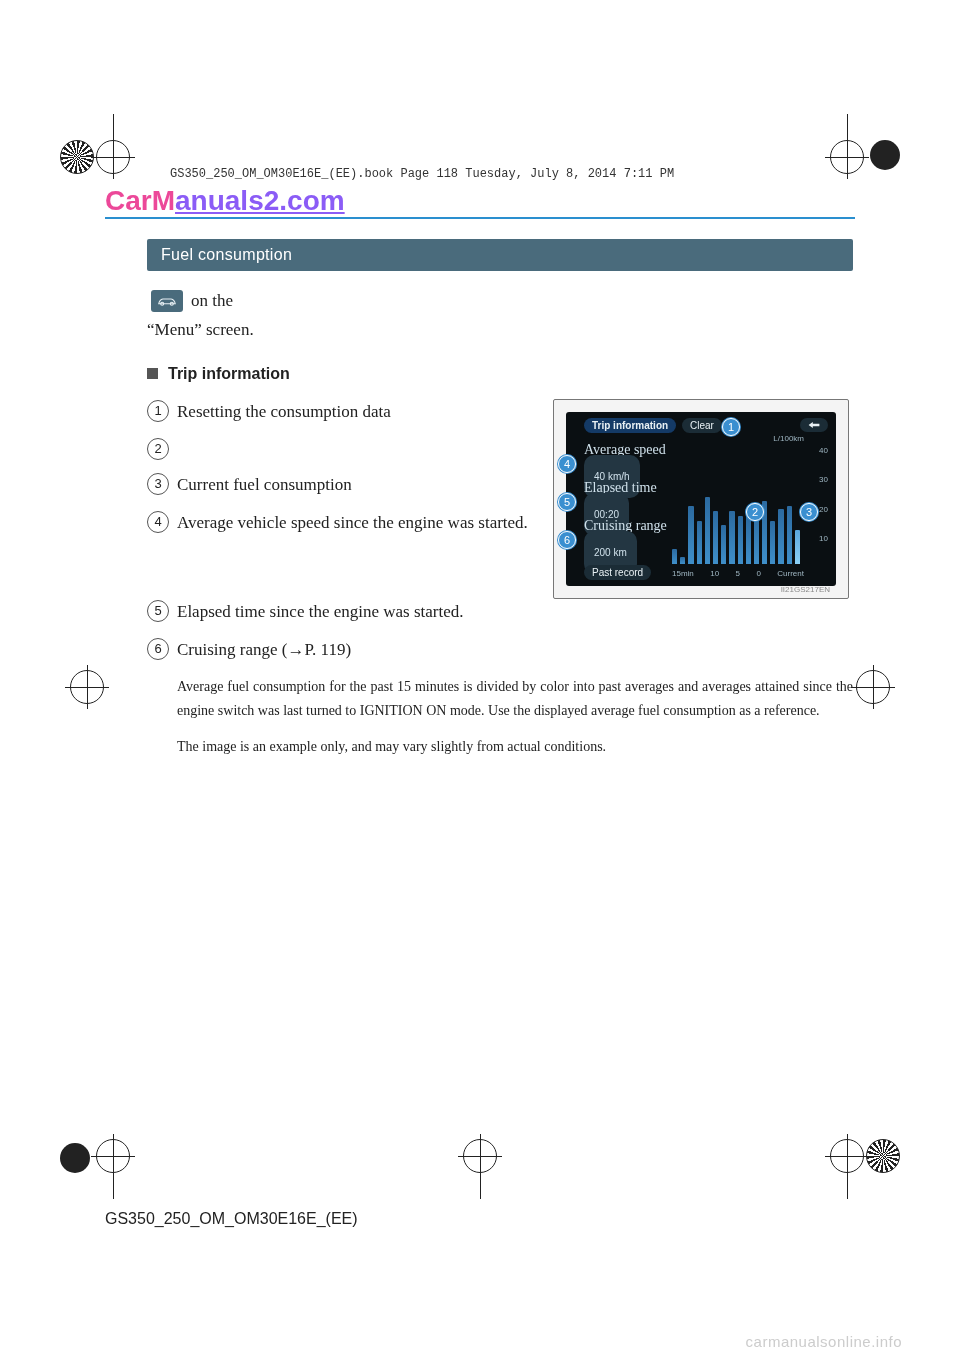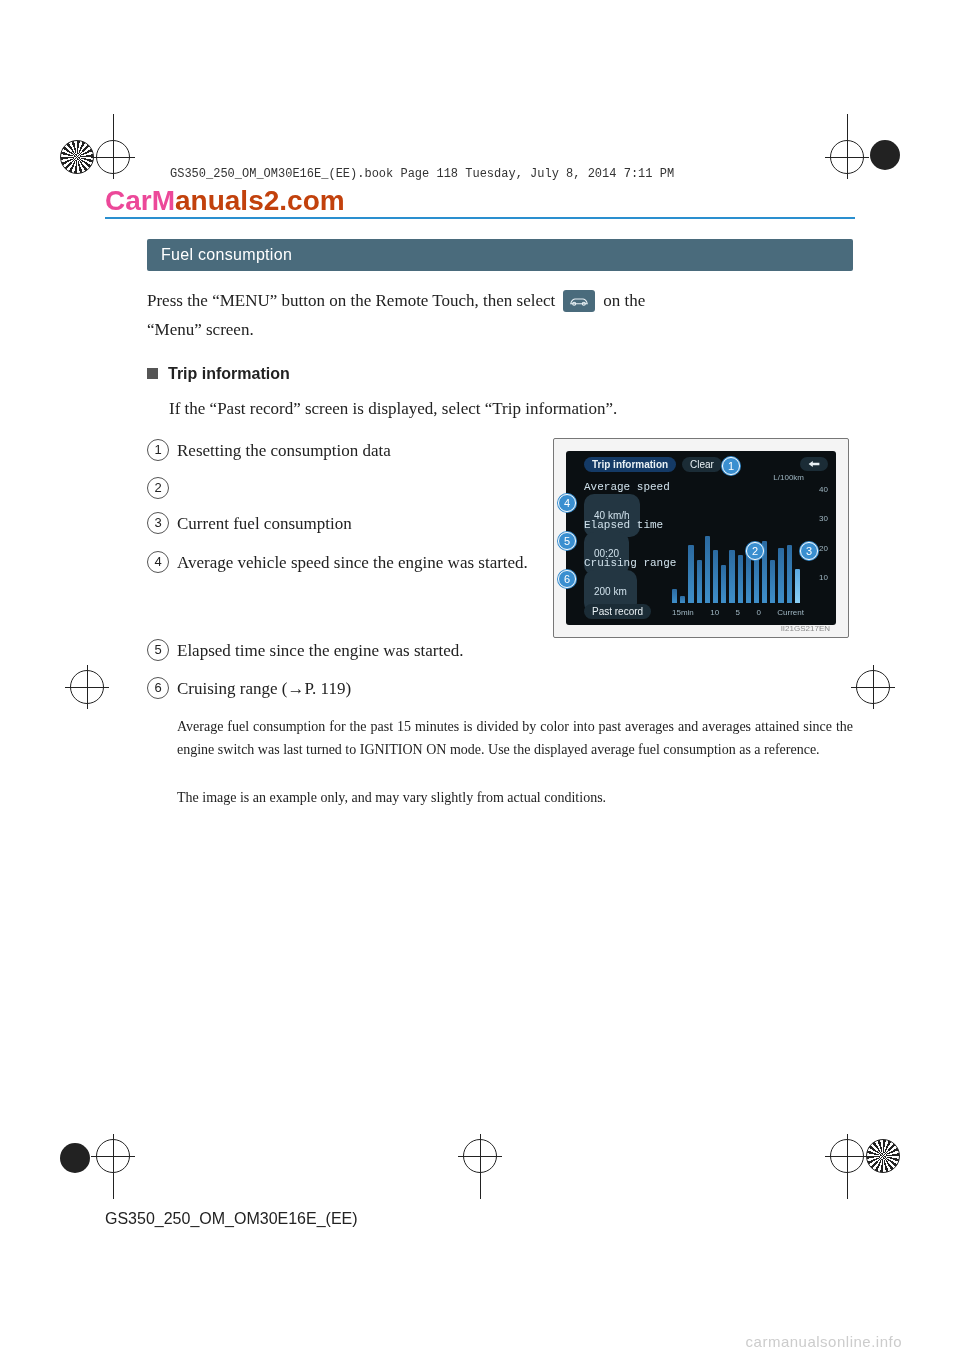--- a/index.html
+++ b/index.html
@@ -2,21 +2,21 @@
 <html><head>
 <meta charset="utf-8">
 <style>
   * { box-sizing: border-box; margin: 0; padding: 0; }
   html, body { width: 960px; height: 1358px; font-family: Georgia, 'Times New Roman', serif; color: #222; background: #fff; }
   body { position: relative; }
 
   
   .watermark-logo { position: absolute; top: 185px; left: 105px; font-size: 28px; font-weight: bold; font-family: Arial, sans-serif; }
   .watermark-logo .c1 { color: #ec4899; }
-  .watermark-logo .c2 { color: #c2410c; }
+  .watermark-logo .c2 { color: #8b5cf6; text-decoration: underline; }
   .watermark-bottom { position: absolute; bottom: 8px; right: 58px; font-family: Arial, sans-serif; font-size: 15px; color: #ccc; letter-spacing: 0.5px; }
 
   
   .cropmarks { position: absolute; inset: 0; pointer-events: none; }
   .cm { position: absolute; display: flex; align-items: center; gap: 6px; }
   .cm .ring { width: 34px; height: 34px; border-radius: 50%; border: 1px solid #222; display: flex; align-items: center; justify-content: center; }
   .cm .ring.cross::before, .cm .ring.cross::after { content: ''; position: absolute; background: #222; }
   .cm .ring.cross::before { width: 44px; height: 1px; }
   .cm .ring.cross::after  { width: 1px;  height: 44px; }
   .cm .disc { width: 30px; height: 30px; border-radius: 50%; background: #222; }
@@ -65,32 +65,32 @@
   .two-col { display: flex; gap: 12px; margin-top: 16px; padding-left: 0; }
   .two-col .left { flex: 1 1 48%; }
   .two-col .right { flex: 0 0 300px; position: relative; }
 
   .ol-row { display: flex; align-items: flex-start; gap: 8px; font-size: 17px; line-height: 1.55; margin-bottom: 12px; text-align: justify; }
   .circle-num { flex: 0 0 22px; height: 22px; border: 1.5px solid #555; border-radius: 50%; font-family: Arial, sans-serif; font-size: 13px; display: flex; align-items: center; justify-content: center; margin-top: 1px; }
 
   .after-fig { padding-left: 0; }
 
   .note { font-size: 14px; line-height: 1.7; margin-top: 10px; padding-left: 30px; text-align: justify; color: #222; }
-  .note + .note { margin-top: 24px; }
+  .note + .note { margin-top: 12px; }
 
   .doc-id { position: absolute; bottom: 0; left: 0; font-size: 16px; font-family: Arial, sans-serif; color: #222; }
 
   
   .fig { width: 296px; height: 200px; border: 1px solid #777; background: #f4f4f4; position: relative; border-radius: 2px; overflow: hidden; }
   .fig .screen { position: absolute; inset: 12px; background: #0a0f12; border-radius: 3px; }
   .fig .btn { position: absolute; background: #1b2c36; color: #e8f0f4; font-family: Arial, sans-serif; font-size: 10px; border-radius: 10px; padding: 2px 8px; display: flex; align-items: center; justify-content: center; }
   .fig .title { top: 18px; left: 30px; background: #143a66; font-size: 10px; font-weight: bold; }
   .fig .clear { top: 18px; left: 128px; }
   .fig .back  { top: 18px; right: 20px; width: 28px; }
-  .fig .lbl   { position: absolute; color: #cfe0ea; font-family: Liberation Mono, monospace; font-size: 11px; white-space: nowrap; }
+  .fig .lbl   { position: absolute; color: #cfe0ea; font-family: Liberation Serif, serif; font-size: 14px; white-space: nowrap; }
   .fig .val   { position: absolute; background: #233642; color: #cfe0ea; font-family: Arial, sans-serif; font-size: 10px; padding: 16px 10px; border-radius: 10px; }
   .fig .past  { position: absolute; bottom: 18px; left: 30px; }
 
   .fig .chart { position: absolute; left: 118px; right: 22px; top: 68px; bottom: 34px; }
   .fig .axis-y { position: absolute; right: -2px; top: -22px; bottom: 0; width: 22px; display: flex; flex-direction: column; justify-content: space-between; align-items: flex-end; color: #9fb6c2; font-size: 8px; font-family: Arial, sans-serif; }
   .fig .axis-x { position: absolute; left: 0; right: 22px; bottom: -14px; display: flex; justify-content: space-between; color: #9fb6c2; font-size: 8px; font-family: Arial, sans-serif; }
   .fig .ylbl { position: absolute; right: 22px; top: -34px; color: #9fb6c2; font-size: 8px; font-family: Arial, sans-serif; }
   .fig .bars { position: absolute; left: 0; right: 26px; bottom: 0; top: 0; display: flex; align-items: flex-end; gap: 3px; }
   .fig .bars .bar { flex: 1; background: linear-gradient(#2b6aa0, #3f8fc9); border-radius: 1px 1px 0 0; }
   .fig .bars .cur { background: linear-gradient(#5aa8e0, #8cd0f5); }
@@ -156,39 +156,37 @@
 
 <div class="page">
 
   <div class="rule-blue"></div>
 
   <div class="indent">
     <div class="section-title">Fuel consumption</div>
 
     <div class="intro">
       <div class="row1">
-        <span>Press the “MENU” button on the Remote Touch, then select</span>
         <span class="car-icon">
           <svg viewBox="0 0 32 20">
               <path d="M4 14 Q5 8 10 7 L22 7 Q27 8 28 14 Z" fill="none" stroke="#e8f0f4" stroke-width="1.6"></path>
               <circle cx="9" cy="14" r="2.2" fill="none" stroke="#e8f0f4" stroke-width="1.6"></circle>
               <circle cx="23" cy="14" r="2.2" fill="none" stroke="#e8f0f4" stroke-width="1.6"></circle>
             </svg>
         </span>
         <span>on the</span>
       </div>
       <div>“Menu” screen.</div>
     </div>
 
     <div class="sub-h">
       <span class="sq"></span>
       <span class="t">Trip information</span>
     </div>
 
-    <div class="sub-body">If the “Past record” screen is displayed, select “Trip information”.</div>
 
     <div class="two-col">
       <div class="left">
         <div class="ol-row">
             <span class="circle-num">1</span>
             <span>Resetting the consumption data</span>
           </div>
         <div class="ol-row">
             <span class="circle-num">2</span>
           </div>

